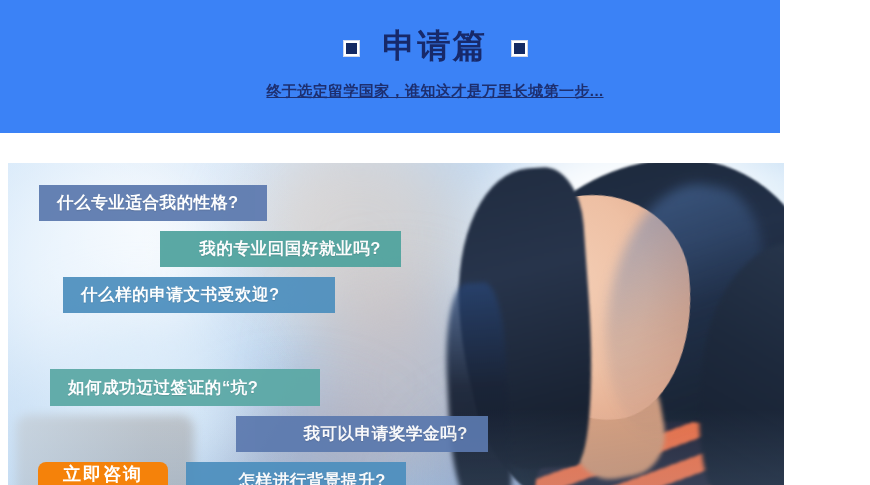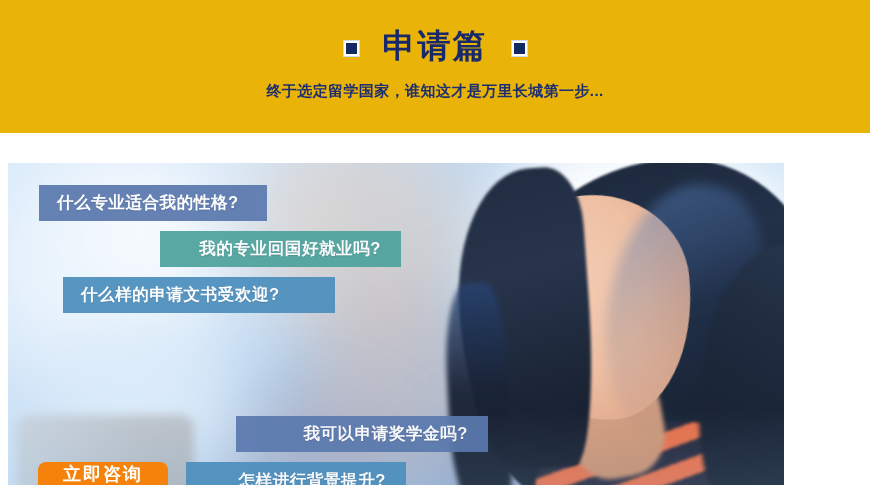--- a/index.html
+++ b/index.html
@@ -18,23 +18,23 @@
     height: 485px;
     overflow: hidden;
     background: #ffffff;
   }
 
   
   .header {
     position: absolute;
     left: 0;
     top: 0;
-    width: 870px;
+    width: 780px;
     height: 133px;
-    background: #eab308;
+    background: #3b82f6;
     z-index: 30;
   }
   .title-row {
     position: absolute;
     left: 0;
     top: 26px;
     width: 870px;
     display: flex;
     align-items: center;
     justify-content: center;
@@ -327,21 +327,21 @@
 <body>
 
 <div class="banner">
 
   <div class="header">
     <div class="title-row">
       <span class="sq"></span>
       <span class="title-text" style="color: rgb(23, 41, 106);">申请篇</span>
       <span class="sq"></span>
     </div>
-    <div class="subtitle" style="color: rgb(29, 47, 112);">终于选定留学国家，谁知这才是万里长城第一步...</div>
+    <div class="subtitle" style="color: rgb(29, 47, 112); text-decoration: underline;">终于选定留学国家，谁知这才是万里长城第一步...</div>
   </div>
 
   <div class="photo">
     <div class="blob b1"></div>
     <div class="blob b2"></div>
     <div class="blob b7"></div>
     <div class="blob b8"></div>
     <div class="blob b9"></div>
     <div class="blob b10"></div>
     <div class="blob b11"></div>
@@ -374,20 +374,23 @@
 
     <div class="bubble left" style="left: 31px; top: 22px; width: 228px; height: 36px; background: rgb(91, 121, 174); opacity: 0.93;">
       <span>什么专业适合我的性格?</span>
     </div>
     <div class="bubble right" style="left: 152px; top: 68px; width: 241px; height: 36px; background: rgb(79, 163, 158); opacity: 0.93;">
       <span>我的专业回国好就业吗?</span>
     </div>
     <div class="bubble left" style="left: 55px; top: 114px; width: 272px; height: 36px; background: rgb(77, 143, 190); opacity: 0.93;">
       <span>什么样的申请文书受欢迎?</span>
     </div>
+    <div class="bubble left" style="left: 42px; top: 206px; width: 270px; height: 37px; background: rgb(90, 168, 165); opacity: 0.93;">
+      <span>如何成功迈过签证的“坑?</span>
+    </div>
     <div class="bubble right" style="left: 228px; top: 253px; width: 252px; height: 36px; background: rgb(91, 121, 174); opacity: 0.93;">
       <span>我可以申请奖学金吗?</span>
     </div>
     <div class="bubble right" style="left: 178px; top: 299px; width: 220px; height: 38px; background: rgb(77, 143, 190); opacity: 0.93; padding-left: 44px;">
       <span>怎样进行背景提升?</span>
     </div>
 
     <div class="cta" style="left: 30px; top: 299px; width: 130px; height: 38px; background: rgb(245, 130, 10); color: rgb(255, 255, 255);">
       <span>立即咨询</span>
     </div>

